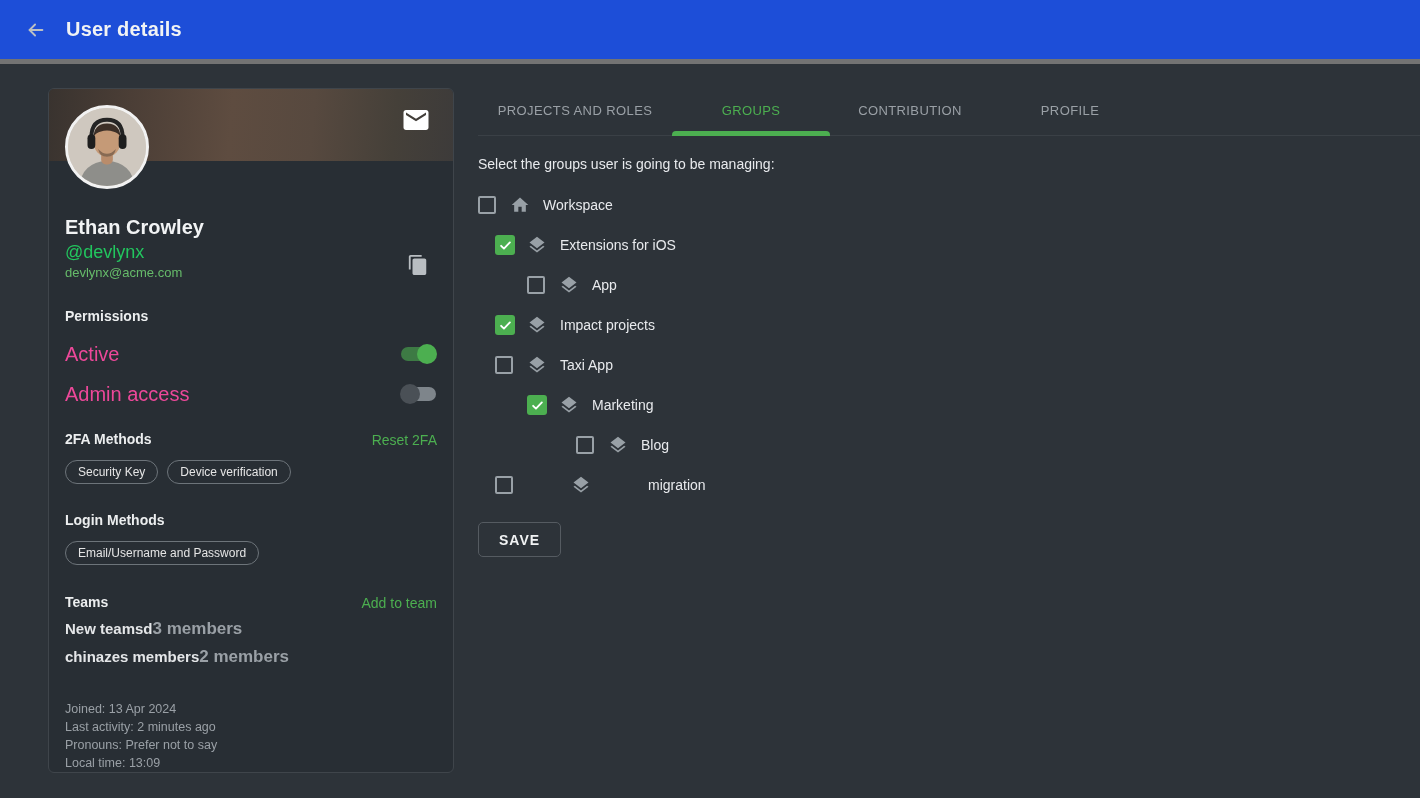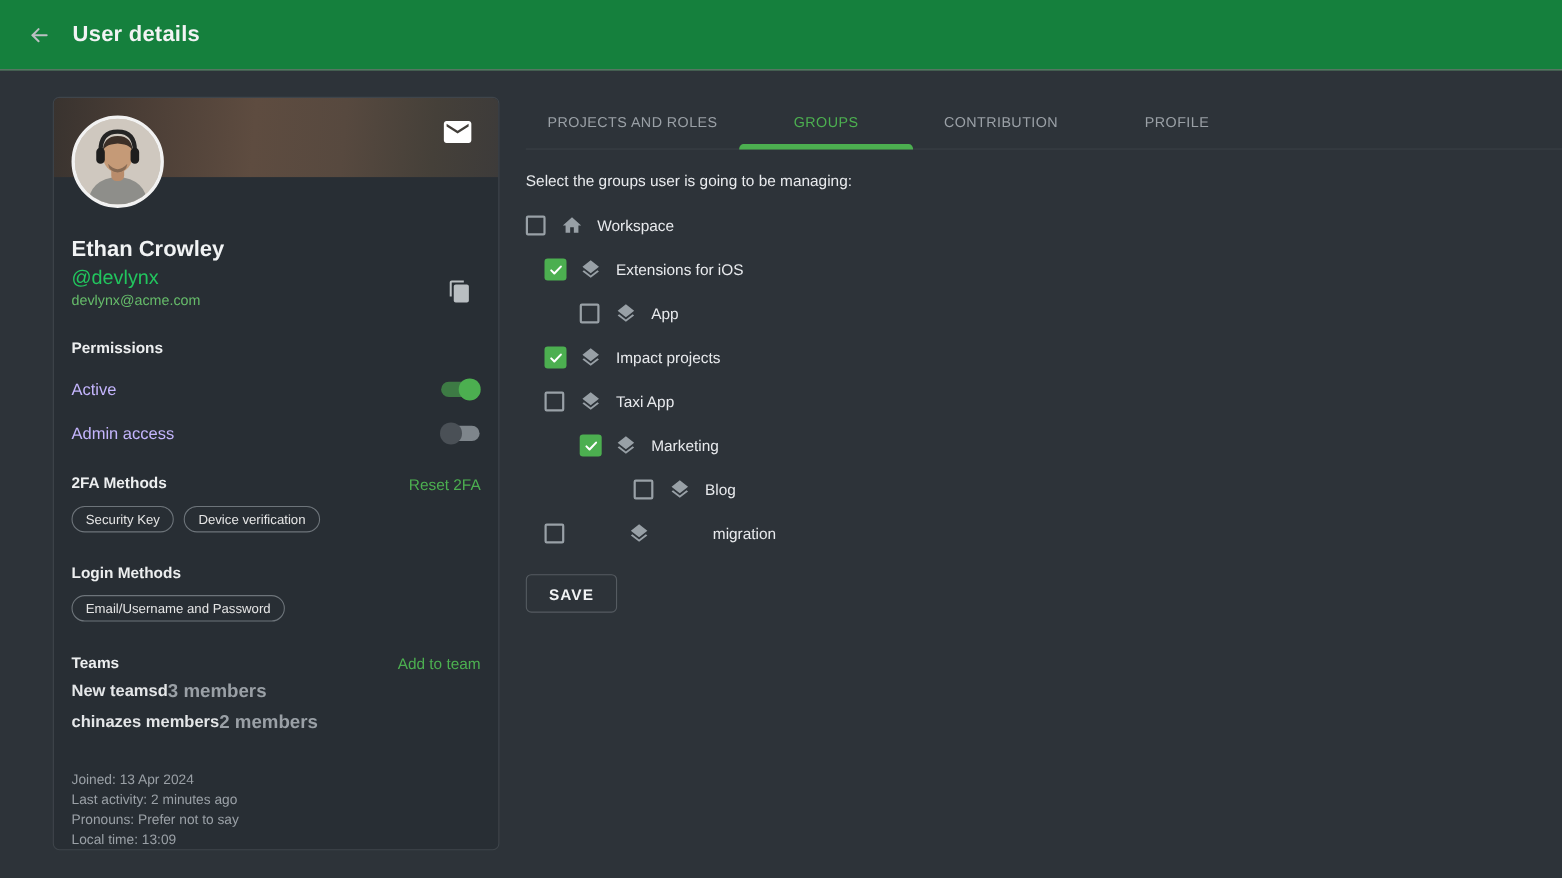--- a/index.html
+++ b/index.html
@@ -5,21 +5,21 @@
   * { margin:0; padding:0; box-sizing:border-box; }
   html,body { width:1420px; height:798px; overflow:hidden; }
   body {
     font-family:"Liberation Sans", sans-serif;
     background:#2d3339; color:#e8eaed;
     position:relative;
   }
   
   .topbar {
     position:absolute; left:0; top:0; width:1420px; height:64px;
-    background:#15803d; border-bottom:1px solid #737373;
+    background:#1d4ed8; border-bottom:5px solid #737373;
     display:flex; align-items:center; padding:0 24px;
   }
   .back-btn { width:24px; height:24px; cursor:pointer; display:flex; align-items:center; justify-content:center; }
   .topbar h1 { font-size:20px; font-weight:700; color:#f1f3f4; margin-left:18px; letter-spacing:.2px; }
 
   
   .card {
     position:absolute; left:48px; top:88px; width:406px; height:685px;
     background:#282e34; border:1px solid #3f454b; border-radius:6px;
     overflow:hidden;
@@ -35,21 +35,21 @@
   .avatar svg { display:block; width:100%; height:100%; }
   .mail-btn { position:absolute; right:22px; top:16px; width:30px; height:30px; background:transparent; border:none; cursor:pointer; }
   .card-body { padding:54px 16px 0; position:relative; }
   .p-name { font-size:20px; font-weight:700; color:#f1f3f4; line-height:24px; }
   .p-username { font-size:18px; color:#22c55e; margin-top:6px; line-height:15px; }
   .p-email { font-size:13px; color:#66bb6a; margin-top:5px; line-height:15px; cursor:pointer; }
   .copy-btn { position:absolute; right:24px; top:92px; width:22px; height:24px; background:transparent; border:none; cursor:pointer; }
   .sec-h { font-size:14px; font-weight:700; color:#eceeef; line-height:17px; }
   .mt28 { margin-top:28px; }
   .toggle-row { display:flex; align-items:center; justify-content:space-between; margin-top:18px; height:22px; }
-  .toggle-row .t-label { font-size:15px; color:#c4b5fd; }
+  .toggle-row .t-label { font-size:20px; color:#ec4899; }
   .switch { position:relative; width:37px; height:20px; cursor:pointer; flex:0 0 auto; }
   .switch .track { position:absolute; left:1px; top:3px; width:35px; height:14px; border-radius:7px; }
   .switch .knob { position:absolute; top:0; width:20px; height:20px; border-radius:50%; }
   .switch.on .track { background:#3d7a44; }
   .switch.on .knob { right:0; background:#4caf50; }
   .switch.off .track { background:#7e858b; }
   .switch.off .knob { left:0; background:#4a5056; }
   .sec-row { display:flex; align-items:center; justify-content:space-between; margin-top:26px; }
   .link-green { font-size:14px; color:#4caf50; cursor:pointer; }
   .chip-row { display:flex; gap:9px; margin-top:12px; flex-wrap:wrap; }

